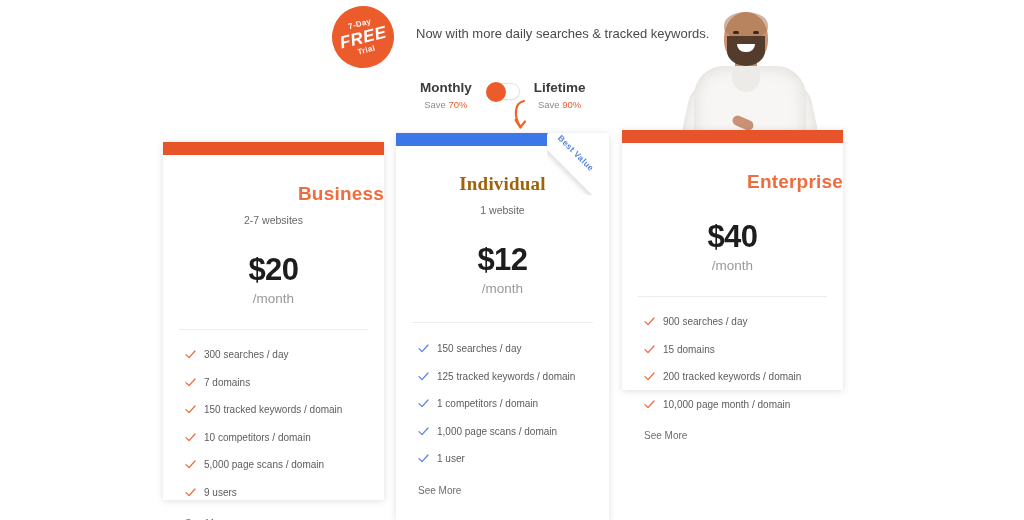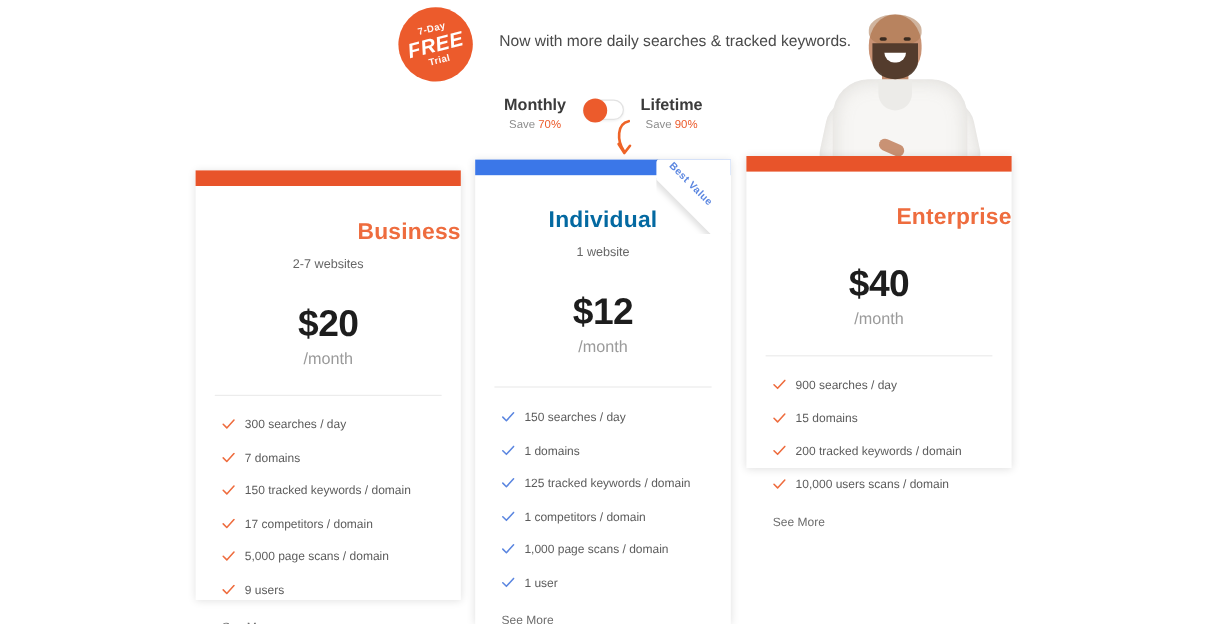--- a/index.html
+++ b/index.html
@@ -120,21 +120,21 @@
 
   .card-left   .bar { background: #e8542a; }
   .card-center .bar { background: #3b77e8; }
   .card-right  .bar { background: #e8542a; }
 
   .plan-name {
     text-align: center; font-size: 19px; font-weight: bold;
     letter-spacing: .2px;
   }
   .card-left   .plan-name, .card-right .plan-name { color: #ee6c3e; text-align: right; }
-  .card-center .plan-name { color: #0369a1; }
+  .card-center .plan-name { color: #a16207; font-family: Liberation Serif, serif; }
   .plan-sub { text-align: center; font-size: 10.5px; color: #666; margin-top: 9px; }
   .price {
     text-align: center; font-size: 31px; font-weight: bold;
     color: #1d1d1d; letter-spacing: -.5px;
   }
   .period { text-align: center; font-size: 13.5px; color: #9a9a9a; margin-top: 3px; }
   .divider { height: 1px; background: #ececec; margin: 0 16px; }
 
   .features { list-style: none; padding: 0 0 0 22px; }
   .features li {
@@ -244,21 +244,21 @@
       <li>
         <span class="chk"><svg width="11" height="9" viewBox="0 0 11 9">
               <path d="M1 4.6 L4 7.6 L10 1" stroke="#ee6c3e" stroke-width="1.3" fill="none" stroke-linecap="round" stroke-linejoin="round"></path>
             </svg></span>
         <span>150 tracked keywords / domain</span>
       </li>
       <li>
         <span class="chk"><svg width="11" height="9" viewBox="0 0 11 9">
               <path d="M1 4.6 L4 7.6 L10 1" stroke="#ee6c3e" stroke-width="1.3" fill="none" stroke-linecap="round" stroke-linejoin="round"></path>
             </svg></span>
-        <span>17 competitors / domain</span>
+        <span>10 competitors / domain</span>
       </li>
       <li>
         <span class="chk"><svg width="11" height="9" viewBox="0 0 11 9">
               <path d="M1 4.6 L4 7.6 L10 1" stroke="#ee6c3e" stroke-width="1.3" fill="none" stroke-linecap="round" stroke-linejoin="round"></path>
             </svg></span>
         <span>5,000 page scans / domain</span>
       </li>
       <li>
         <span class="chk"><svg width="11" height="9" viewBox="0 0 11 9">
               <path d="M1 4.6 L4 7.6 L10 1" stroke="#ee6c3e" stroke-width="1.3" fill="none" stroke-linecap="round" stroke-linejoin="round"></path>
@@ -290,26 +290,20 @@
       <li>
         <span class="chk"><svg width="11" height="9" viewBox="0 0 11 9">
               <path d="M1 4.6 L4 7.6 L10 1" stroke="#5b86e0" stroke-width="1.3" fill="none" stroke-linecap="round" stroke-linejoin="round"></path>
             </svg></span>
         <span>150 searches / day</span>
       </li>
       <li>
         <span class="chk"><svg width="11" height="9" viewBox="0 0 11 9">
               <path d="M1 4.6 L4 7.6 L10 1" stroke="#5b86e0" stroke-width="1.3" fill="none" stroke-linecap="round" stroke-linejoin="round"></path>
             </svg></span>
-        <span>1 domains</span>
-      </li>
-      <li>
-        <span class="chk"><svg width="11" height="9" viewBox="0 0 11 9">
-              <path d="M1 4.6 L4 7.6 L10 1" stroke="#5b86e0" stroke-width="1.3" fill="none" stroke-linecap="round" stroke-linejoin="round"></path>
-            </svg></span>
         <span>125 tracked keywords / domain</span>
       </li>
       <li>
         <span class="chk"><svg width="11" height="9" viewBox="0 0 11 9">
               <path d="M1 4.6 L4 7.6 L10 1" stroke="#5b86e0" stroke-width="1.3" fill="none" stroke-linecap="round" stroke-linejoin="round"></path>
             </svg></span>
         <span>1 competitors / domain</span>
       </li>
       <li>
         <span class="chk"><svg width="11" height="9" viewBox="0 0 11 9">
@@ -355,21 +349,21 @@
       <li>
         <span class="chk"><svg width="11" height="9" viewBox="0 0 11 9">
               <path d="M1 4.6 L4 7.6 L10 1" stroke="#ee6c3e" stroke-width="1.3" fill="none" stroke-linecap="round" stroke-linejoin="round"></path>
             </svg></span>
         <span>200 tracked keywords / domain</span>
       </li>
       <li>
         <span class="chk"><svg width="11" height="9" viewBox="0 0 11 9">
               <path d="M1 4.6 L4 7.6 L10 1" stroke="#ee6c3e" stroke-width="1.3" fill="none" stroke-linecap="round" stroke-linejoin="round"></path>
             </svg></span>
-        <span>10,000 users scans / domain</span>
+        <span>10,000 page month / domain</span>
       </li>
     </ul>
     <div style="height:6px"></div>
     <div class="see-more">See More</div>
 
   </div>
 
 </div>
 
 </body></html>

